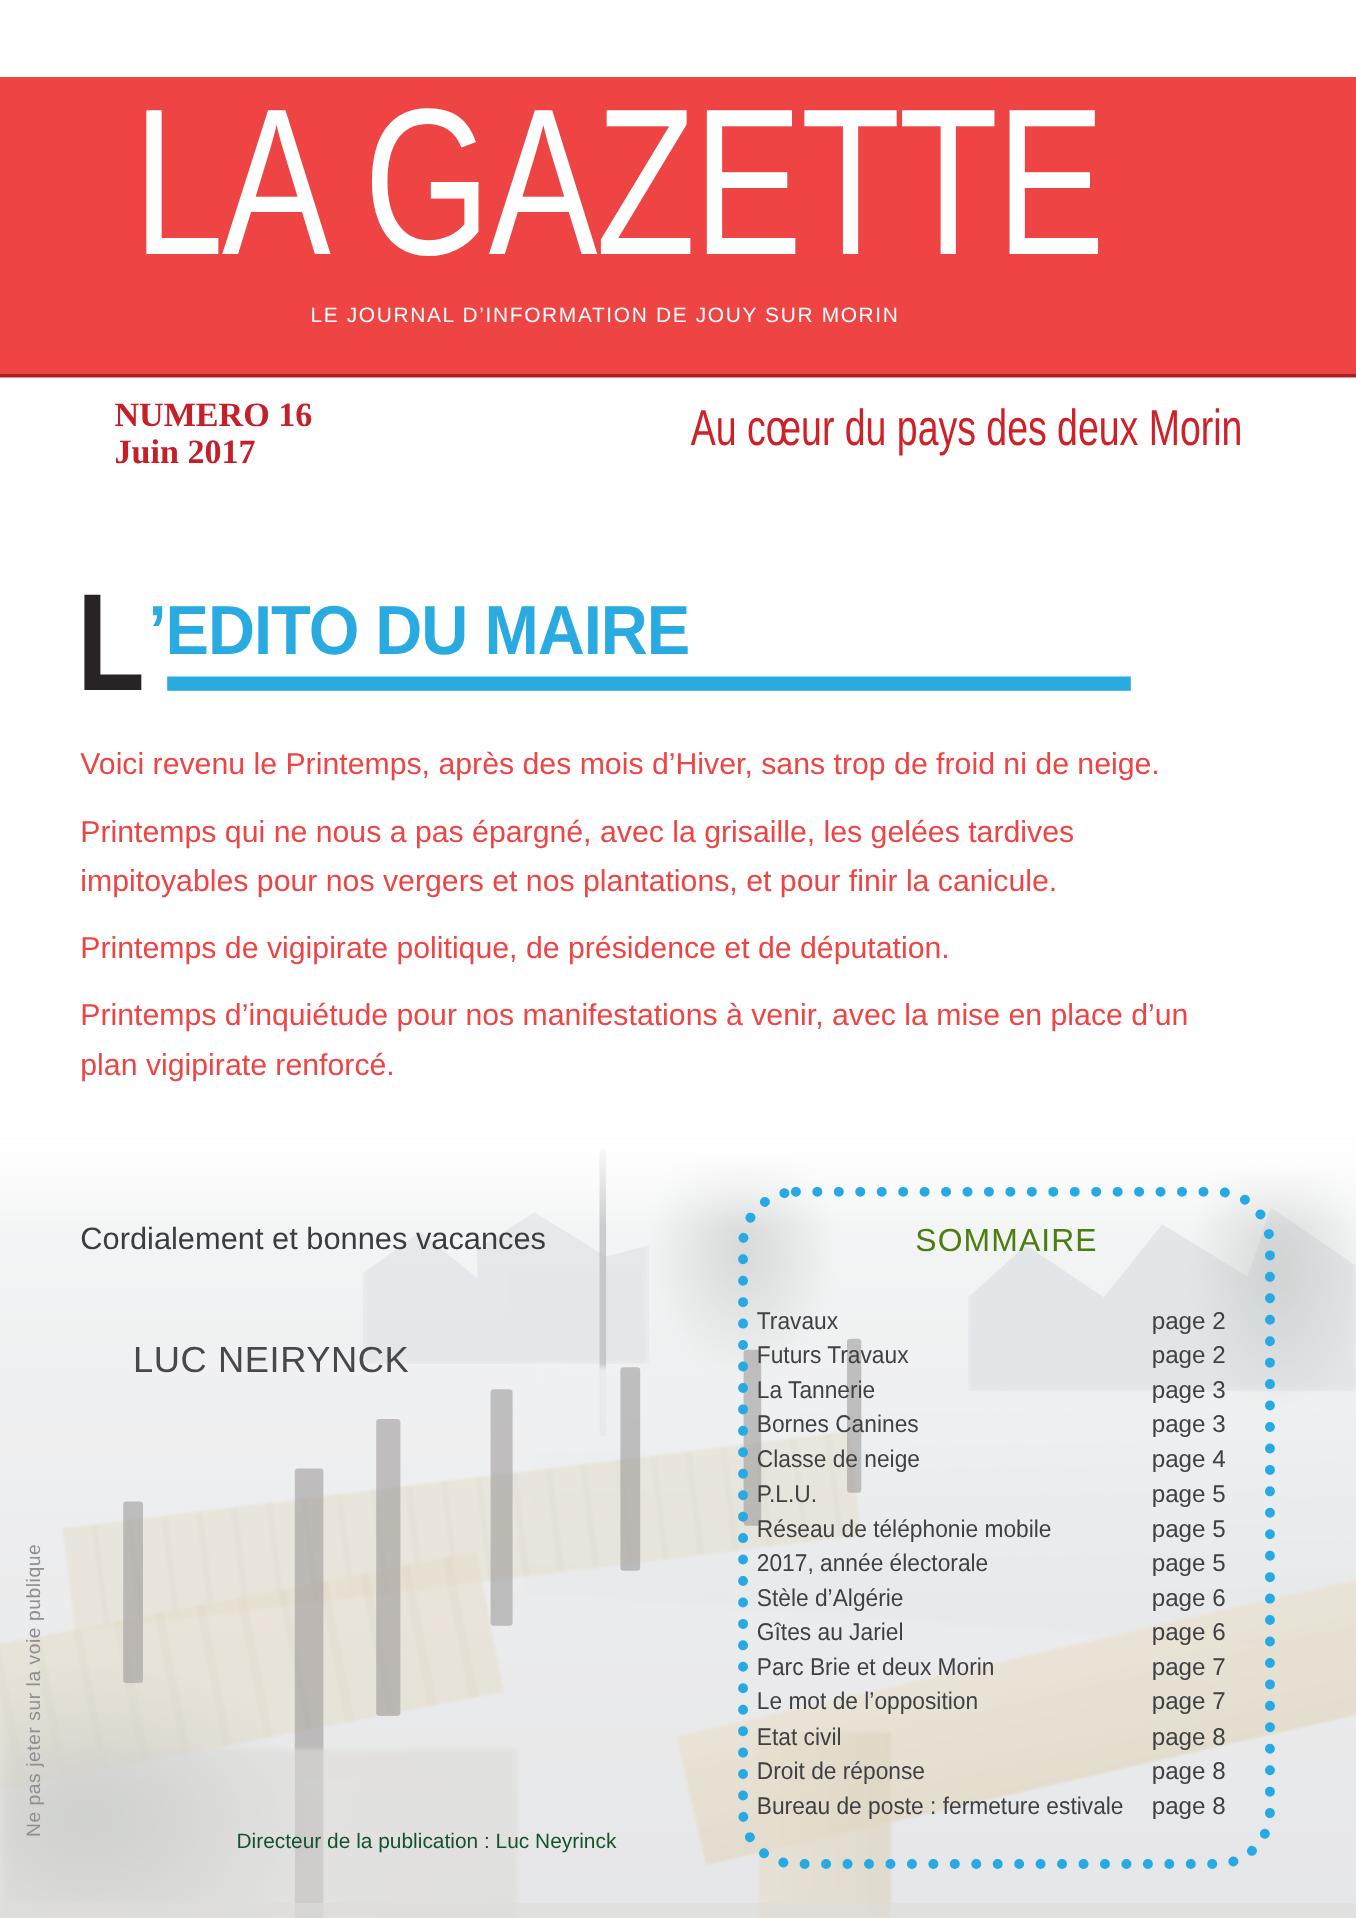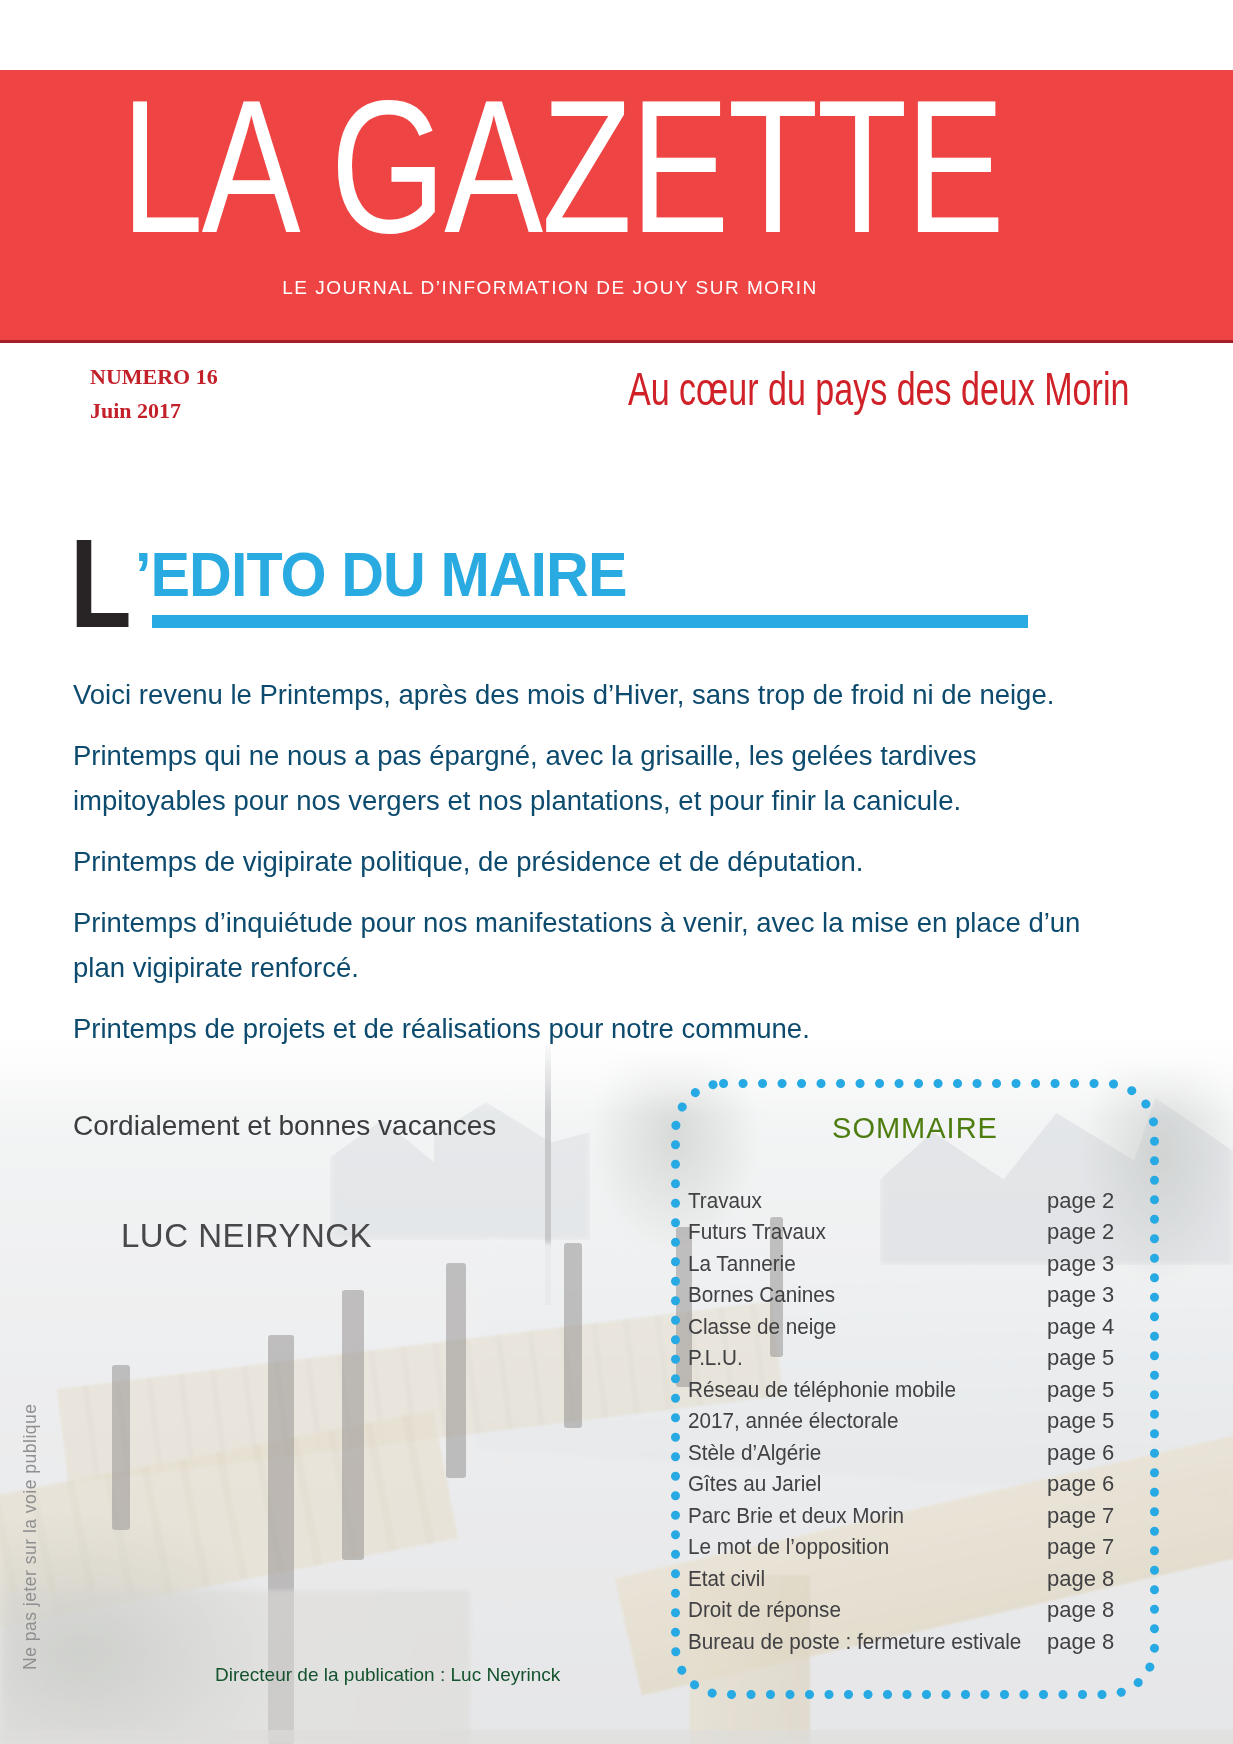--- a/index.html
+++ b/index.html
@@ -19,23 +19,23 @@
     font-size:190px;line-height:190px;color:#ffffff;font-weight:400;
     letter-spacing:-2px;transform:scaleX(0.78);transform-origin:50% 50%;
     white-space:nowrap;
   }
   .gz-subtitle{
     position:absolute;top:202px;left:0;width:100%;text-align:center;
     font-size:19px;line-height:32px;color:#ffffff;letter-spacing:1.5px;
     white-space:nowrap;
   }
   .issue{
-    position:absolute;top:360px;left:90px;
+    position:absolute;top:360px;left:104px;
     font-family:"Liberation Serif",serif;font-weight:bold;
-    font-size:22px;line-height:34px;color:#c4202a;
+    font-size:31px;line-height:34px;color:#c4202a;
   }
   .tagline{
     position:absolute;top:364px;left:628px;
     font-size:46px;line-height:50px;color:#cf2127;font-weight:400;
     transform:scaleX(0.74);transform-origin:left center;white-space:nowrap;
   }
   
   .dropcap{
     position:absolute;top:521px;left:70px;
     font-size:126px;line-height:126px;font-weight:bold;color:#282425;
@@ -47,21 +47,21 @@
     letter-spacing:-1px;transform:scaleX(0.94);transform-origin:left center;
     white-space:nowrap;
   }
   .edito-rule{
     position:absolute;top:615px;left:152px;width:876px;height:13px;
     background:#29abe2;
   }
   
   .body-copy{
     position:absolute;top:672px;left:73px;width:1130px;
-    font-size:27.5px;line-height:45px;color:#0c4a6e;
+    font-size:27.5px;line-height:45px;color:#ef4444;
   }
   .body-copy p{margin:0 0 16px 0;white-space:pre-line;}
   .closing{
     position:absolute;top:1103px;left:73px;
     font-size:28px;line-height:45px;color:#3c3c3e;
   }
   .signature{
     position:absolute;top:1216px;left:73px;
     font-size:33px;line-height:40px;color:#48484a;letter-spacing:0.5px;margin-left:48px;
   }
@@ -162,21 +162,20 @@
       <p>Voici revenu le Printemps, après des mois d’Hiver, sans trop de froid ni de neige.</p>
 
       <p>Printemps qui ne nous a pas épargné, avec la grisaille, les gelées tardives
 impitoyables pour nos vergers et nos plantations, et pour finir la canicule.</p>
 
       <p>Printemps de vigipirate politique, de présidence et de députation.</p>
 
       <p>Printemps d’inquiétude pour nos manifestations à venir, avec la mise en place d’un
 plan vigipirate renforcé.</p>
 
-      <p>Printemps de projets et de réalisations pour notre commune.</p>
     </div>
 
   <div class="closing">Cordialement et bonnes vacances</div>
   <div class="signature">LUC NEIRYNCK</div>
 
   <div class="sommaire">
     <svg width="490" height="622" viewBox="0 0 490 622">
       <rect x="5.5" y="5.5" width="479" height="611" rx="48" ry="48" fill="none" stroke="#27a9e3" stroke-width="9" stroke-dasharray="0.1 19.4" stroke-linecap="round"></rect>
     </svg>
   </div>

